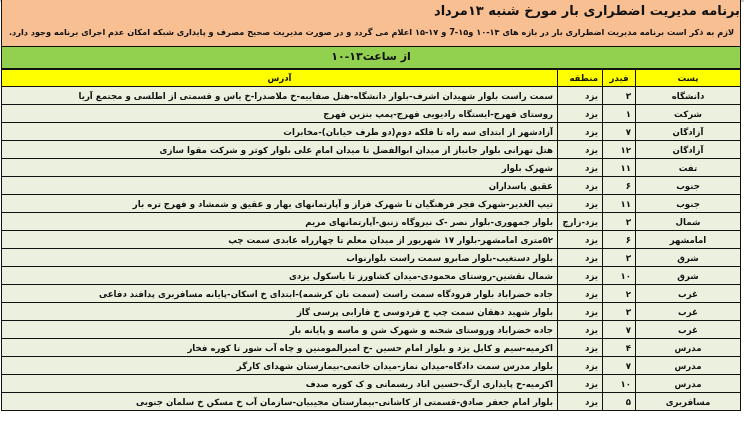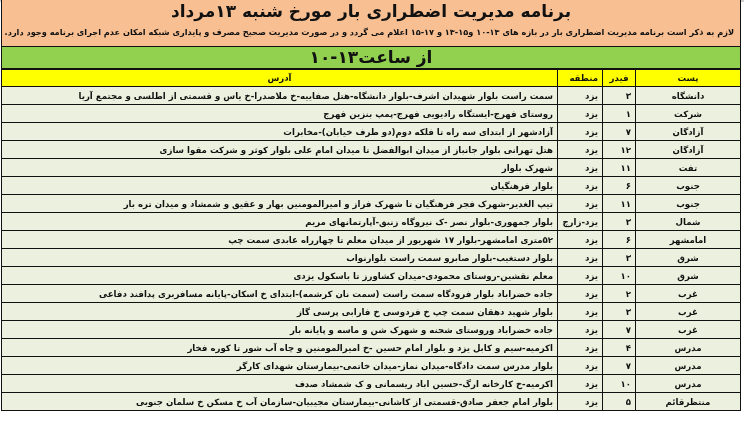--- a/index.html
+++ b/index.html
@@ -1,43 +1,43 @@
 <!DOCTYPE html>
 <html><head>
 <meta charset="utf-8">
 <style>
   html, body { margin:0; padding:0; background:#ffffff; }
   body { width:744px; height:428px; overflow:hidden; position:relative;
          font-family:"DejaVu Sans", sans-serif; }
   .sheet { position:absolute; left:1px; top:0; width:740px; direction:rtl; }
   .top-shadow { position:absolute; left:0; top:0; width:744px; height:2px; background:#cfcfcf; }
   .notice { background:#f8bf92; border:1.5px solid #111; border-top:none; height:47px; box-sizing:border-box; text-align:center; }
-  .title { font-weight:bold; font-size:17px; padding-top:3px; color:#111; line-height:16px; }
+  .title { font-weight:bold; font-size:13px; padding-top:3px; color:#111; line-height:16px;text-align:right; }
   .note { font-weight:bold; font-size:8.2px; margin-top:7px; padding-right:6px; text-align:right; color:#111; line-height:12px; white-space:nowrap; }
   .timebar { background:#92d050; border:1.5px solid #111; border-top:none; height:22px; box-sizing:border-box; text-align:center;
-             font-weight:bold; font-size:17px; line-height:20px; color:#111; }
+             font-weight:bold; font-size:11px; line-height:20px; color:#111; }
   table { border-collapse:collapse; width:740px; table-layout:fixed; }
   th, td { border:1.5px solid #111; padding:0 4px; height:17px; font-size:8.6px; font-weight:bold; color:#111; white-space:nowrap; overflow:hidden; }
   th { background:#ffff00; font-weight:bold; height:16px; }
   td { background:#ebf1de; }
   .c-post { width:96px; text-align:center; }
   .c-feeder { width:24px; }
   .c-region { width:36px; text-align:right; }
   .c-address { text-align:right; }
   th.c-address { text-align:center; }
 </style>
 </head>
 <body>
 
 <div class="top-shadow"></div>
 
 <div class="sheet">
   <div class="notice">
     <div class="title">برنامه مدیریت اضطراری بار مورخ شنبه ۱۳مرداد</div>
-    <div class="note">لازم به  ذکر است برنامه مدیریت اضطراری بار در بازه های ۱۳-۱۰ و۱۵-۱۳ و ۱۷-۱۵ اعلام می گردد و در صورت مدیریت صحیح مصرف و پایداری شبکه امکان عدم اجرای برنامه وجود دارد.</div>
+    <div class="note">لازم به  ذکر است برنامه مدیریت اضطراری بار در بازه های ۱۳-۱۰ و۱۵-7 و ۱۷-۱۵ اعلام می گردد و در صورت مدیریت صحیح مصرف و پایداری شبکه امکان عدم اجرای برنامه وجود دارد.</div>
   </div>
   <div class="timebar">از ساعت۱۳-۱۰</div>
 
   <table>
     <thead>
       <tr>
         <th class="c-post">پست</th>
         <th class="c-feeder">فیدر</th>
         <th class="c-region">منطقه</th>
         <th class="c-address">آدرس</th>
@@ -71,27 +71,27 @@
         <tr>
           <td class="c-post">تفت</td>
           <td class="c-feeder">۱۱</td>
           <td class="c-region">یزد</td>
           <td class="c-address">شهرک بلوار</td>
         </tr>
         <tr>
           <td class="c-post">جنوب</td>
           <td class="c-feeder">۶</td>
           <td class="c-region">یزد</td>
-          <td class="c-address">بلوار فرهنگیان</td>
+          <td class="c-address">عقیق پاسداران</td>
         </tr>
         <tr>
           <td class="c-post">جنوب</td>
           <td class="c-feeder">۱۱</td>
           <td class="c-region">یزد</td>
-          <td class="c-address">تیپ الغدیر-شهرک فجر فرهنگیان تا شهرک فراز و امیرالمومنین بهار و عقیق و شمشاد و میدان تره بار</td>
+          <td class="c-address">تیپ الغدیر-شهرک فجر فرهنگیان تا شهرک فراز و آپارتمانهای بهار و عقیق و شمشاد و فهرج تره بار</td>
         </tr>
         <tr>
           <td class="c-post">شمال</td>
           <td class="c-feeder">۳</td>
           <td class="c-region">یزد-زارچ</td>
           <td class="c-address">بلوار جمهوری-بلوار نصر -ک نیروگاه زنبق-آپارتمانهای مریم</td>
         </tr>
         <tr>
           <td class="c-post">امامشهر</td>
           <td class="c-feeder">۶</td>
@@ -101,21 +101,21 @@
         <tr>
           <td class="c-post">شرق</td>
           <td class="c-feeder">۳</td>
           <td class="c-region">یزد</td>
           <td class="c-address">بلوار دستغیب-بلوار صابرو سمت راست بلوارنواب</td>
         </tr>
         <tr>
           <td class="c-post">شرق</td>
           <td class="c-feeder">۱۰</td>
           <td class="c-region">یزد</td>
-          <td class="c-address">معلم نقشین-روستای محمودی-میدان کشاورز تا باسکول یزدی</td>
+          <td class="c-address">شمال نقشین-روستای محمودی-میدان کشاورز تا باسکول یزدی</td>
         </tr>
         <tr>
           <td class="c-post">غرب</td>
           <td class="c-feeder">۲</td>
           <td class="c-region">یزد</td>
           <td class="c-address">جاده خضراباد بلوار فرودگاه سمت راست (سمت نان کرشمه)-ابتدای خ اسکان-پایانه مسافربری پدافند دفاعی</td>
         </tr>
         <tr>
           <td class="c-post">غرب</td>
           <td class="c-feeder">۳</td>
@@ -137,23 +137,23 @@
         <tr>
           <td class="c-post">مدرس</td>
           <td class="c-feeder">۷</td>
           <td class="c-region">یزد</td>
           <td class="c-address">بلوار مدرس سمت دادگاه-میدان نماز-میدان خاتمی-بیمارستان شهدای کارگر</td>
         </tr>
         <tr>
           <td class="c-post">مدرس</td>
           <td class="c-feeder">۱۰</td>
           <td class="c-region">یزد</td>
-          <td class="c-address">اکرمیه-خ کارخانه ارگ-حسین اباد ریسمانی و ک شمشاد صدف</td>
+          <td class="c-address">اکرمیه-خ پایداری ارگ-حسین اباد ریسمانی و ک کوره صدف</td>
         </tr>
         <tr>
-          <td class="c-post">منتظرقائم</td>
+          <td class="c-post">مسافربری</td>
           <td class="c-feeder">۵</td>
           <td class="c-region">یزد</td>
           <td class="c-address">بلوار امام جعفر صادق-قسمتی از کاشانی-بیمارستان مجیبیان-سازمان آب خ مسکن خ سلمان جنوبی</td>
         </tr>
       </tbody>
   </table>
 </div>
 
 </body></html>

